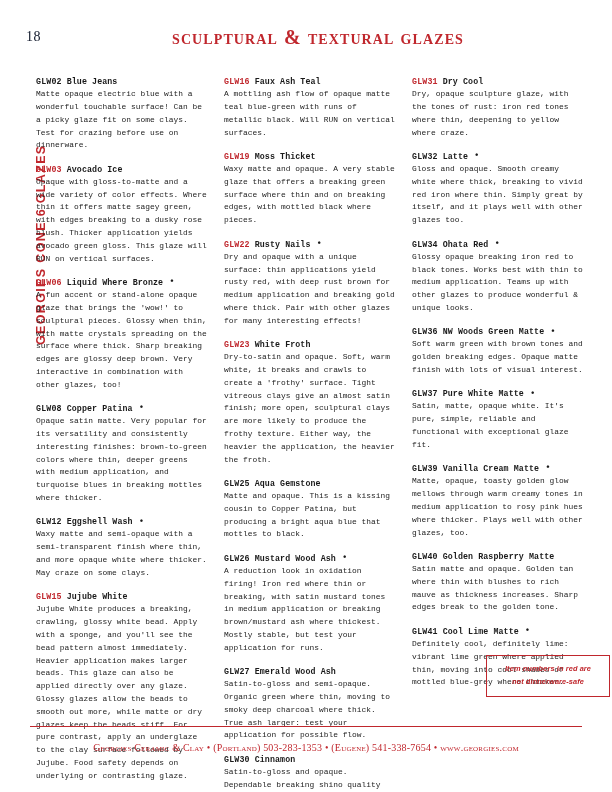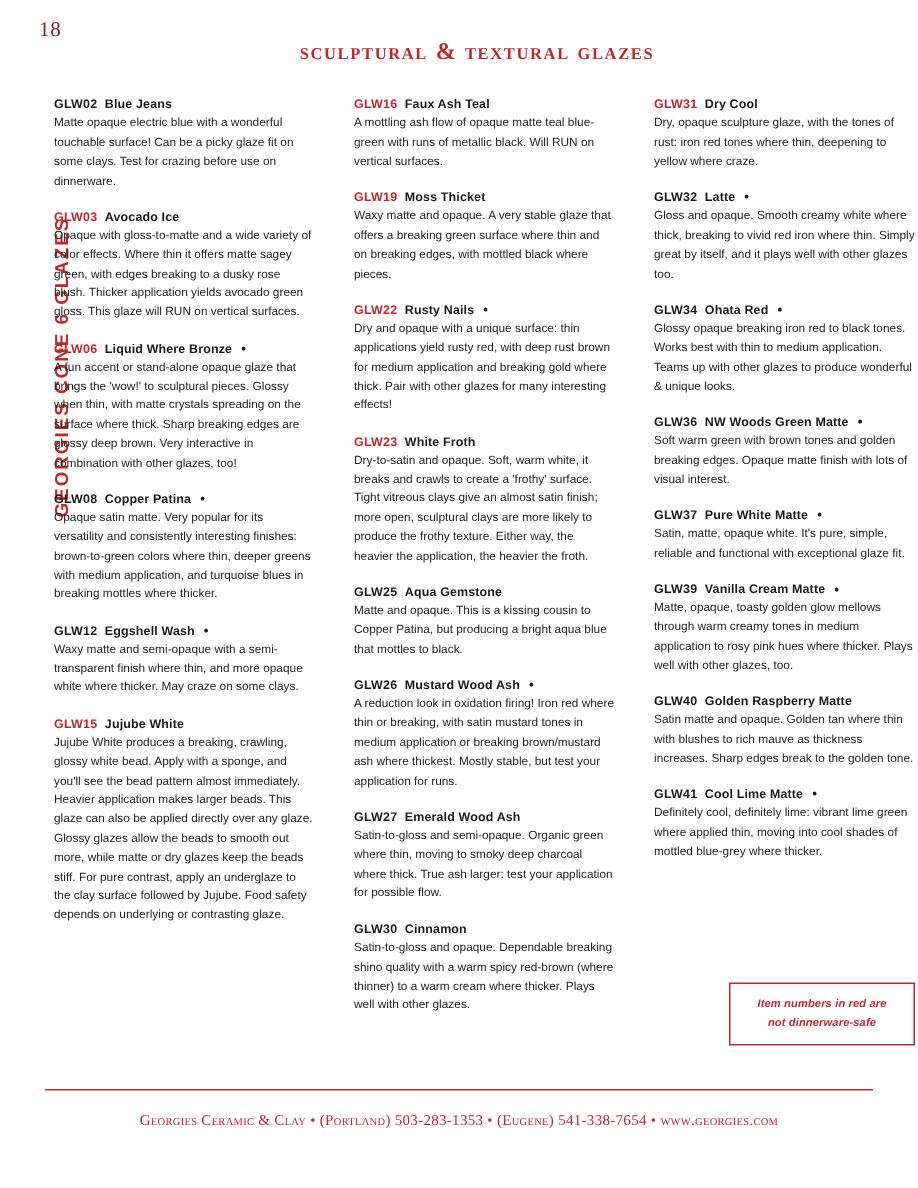--- a/index.html
+++ b/index.html
@@ -13,38 +13,38 @@
     position: relative;
     font-family: "Liberation Sans", sans-serif;
     color: #1a1a1a;
     overflow: hidden;
   }
 
   
   #page-number {
     position: absolute;
     left: 26px;
-    top: 13px;
+    top: 29px;
     font-family: "Liberation Serif", serif;
     font-size: 14px;
-    color: #7f1d1d;
+    color: #0f172a;
     letter-spacing: .5px;
   }
 
   
   #page-title {
     position: absolute;
     left: 0;
     right: 0;
     top: 26px;
     text-align: center;
     padding-left: 24px;
     font-family: "Liberation Serif", serif;
     font-weight: bold;
-    font-size: 16px;
+    font-size: 20px;
     color: #c0272d;
     letter-spacing: 1.1px;
     font-variant: small-caps;
     text-transform: lowercase;
   }
   #page-title::first-letter { }
 
   
   #side-label {
     position: absolute;
@@ -60,25 +60,26 @@
     letter-spacing: 1.35px;
     color: #c0272d;
     text-transform: uppercase;
     white-space: nowrap;
   }
 
   
   #columns {
     position: absolute;
     left: 36px;
-    top: 64px;
+    top: 76px;
     width: 548px;
     height: 600px;
     display: flex;
-    gap: 26px;
+    gap: 14px;
+    font-family: Liberation Mono, monospace;
   }
   .column {
     width: 174px;
     flex: 0 0 174px;
   }
 
   .entry { margin-bottom: 11.5px; }
 
   .entry-head {
     font-size: 8.3px;

